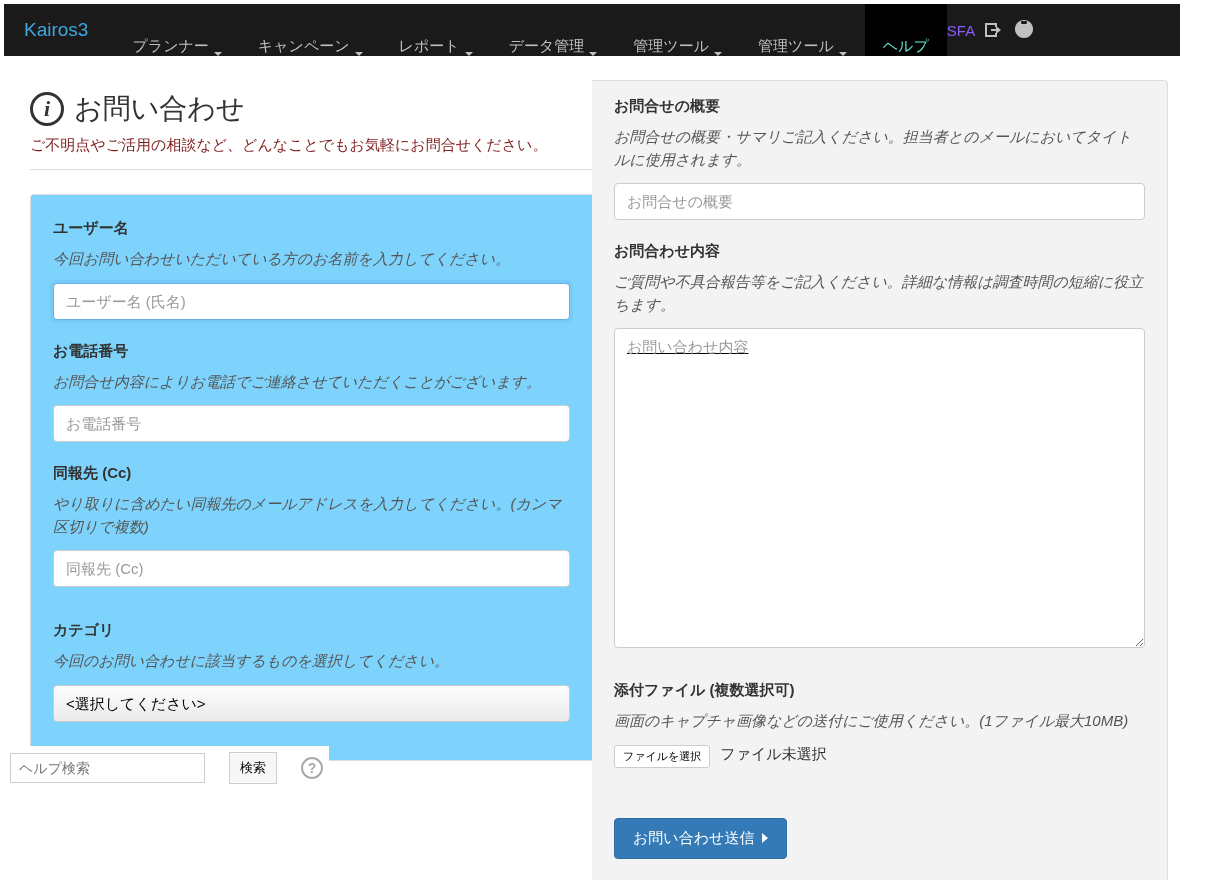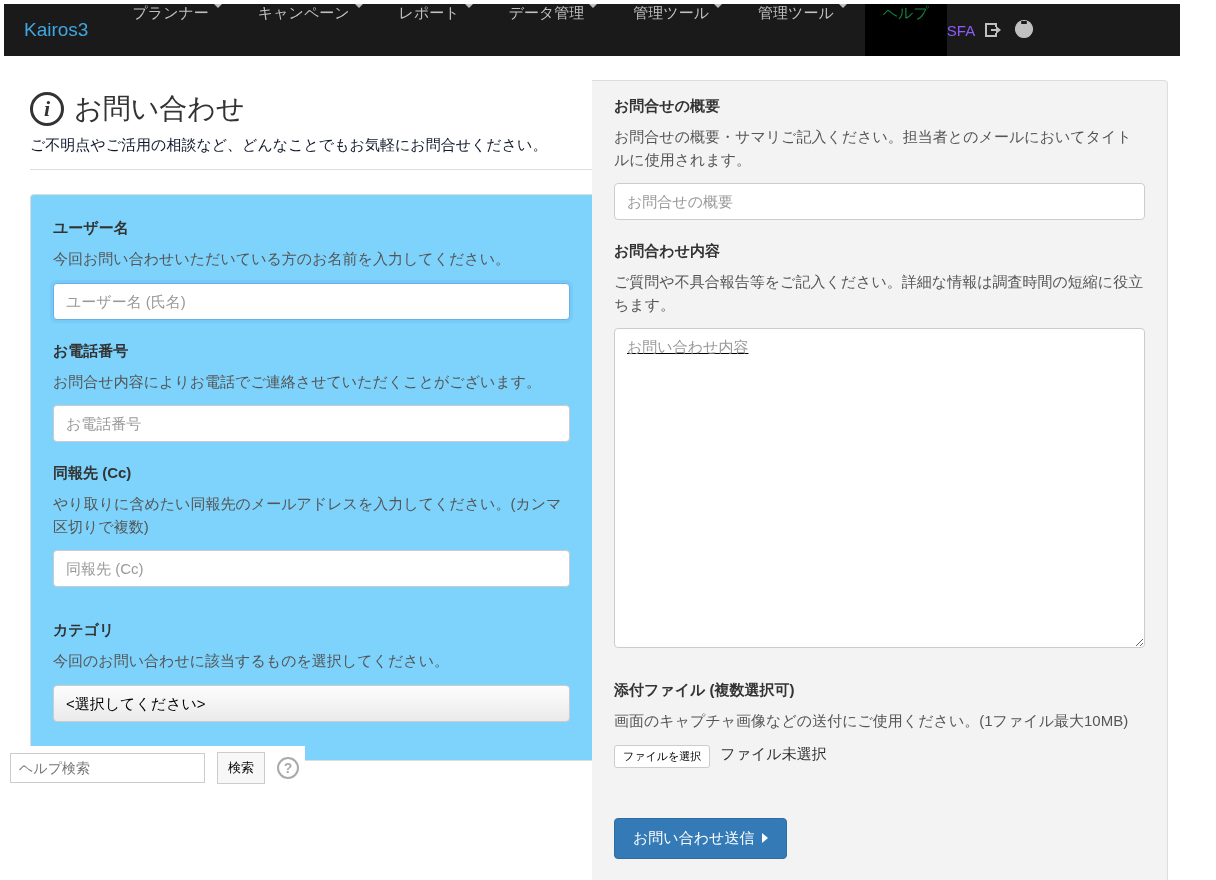--- a/index.html
+++ b/index.html
@@ -1,60 +1,60 @@
 <!DOCTYPE html>
 <html><head>
   <meta charset="utf-8">
   <style>
     * { box-sizing: border-box; margin: 0; padding: 0; }
     body { font-family: -apple-system, BlinkMacSystemFont, "Hiragino Kaku Gothic ProN", "Hiragino Sans", Meiryo, sans-serif; font-size: 14px; color: #333; background: #fff; }
     
     
     .navbar { background: #1a1a1a; height: 52px; display: flex; align-items: center; padding: 0 20px; width: calc(100% - 40px); margin: 4px 4px 16px 4px; }
     .brand { color: #3fa7e0; font-size: 19px; font-weight: 400; margin-right: 26px; }
-    .nav-item { color: #c0c0c0; font-size: 15px; padding: 0 18px; height: 52px; display: flex; align-items: flex-start; cursor: pointer; }
-    .nav-item.active { background: #000; color: #15803d; }
+    .nav-item { color: #c0c0c0; font-size: 15px; padding: 0 18px; height: 52px; display: flex; align-items: flex-end; cursor: pointer; }
+    .nav-item.active { background: #000; color: #5eead4; }
     .caret { display: inline-block; margin-left: 5px; width: 0; height: 0; border-left: 4px solid transparent; border-right: 4px solid transparent; border-top: 4px solid #c0c0c0; }
     .sfa { color: #8b5cf6; font-size: 15px; padding: 0 0; display: flex; align-items: center; cursor: pointer; gap: 6px; }
     .exit-icon, .power-icon { margin-left: 4px; }
     .power { color: #c0c0c0; padding: 0 14px; cursor: pointer; }
 
     
     .container { display: flex; padding-top: 8px; }
     .left-col { width: 592px; padding: 0 0 0 30px; position: relative; }
     .right-col { width: 592px; padding: 0 16px 20px 0; }
 
     
     .page-title-row { display: flex; align-items: center; margin: 10px 0 8px 0; }
     .info-icon-big { width: 34px; height: 34px; border: 3px solid #333; border-radius: 50%; display: flex; align-items: center; justify-content: center; font-weight: bold; font-size: 22px; margin-right: 10px; font-family: Georgia, serif; font-style: italic; }
     .page-title { font-size: 28px; font-weight: 500; text-align: right; }
-    .page-desc { font-size: 15px; color: #0f172a; margin-bottom: 14px; }
+    .page-desc { font-size: 15px; color: #7f1d1d; margin-bottom: 14px; }
     .hr { border: none; border-top: 1px solid #ddd; margin-bottom: 24px; }
 
     
     .panel-left { background: #7dd3fc; border: 1px solid #ddd; border-radius: 4px 0 0 0; padding: 24px 22px 16px 22px; border-right: none; }
     .panel-right { background: #f3f3f3; border: 1px solid #ddd; border-radius: 0 4px 4px 0; padding: 16px 22px 24px 22px; border-left: none; }
     .form-group { margin-bottom: 22px; }
     .form-label { font-weight: 600; font-size: 15px; margin-bottom: 10px; display: block; }
-    .form-help { color: #555; font-size: 15px; margin-bottom: 12px; line-height: 1.5; }
+    .form-help { color: #555; font-size: 15px; margin-bottom: 12px; line-height: 1.5; font-style: italic; }
     .form-control { width: 100%; padding: 9px 12px; border: 1px solid #ccc; border-radius: 4px; font-size: 15px; background: #fff; }
     .form-control.focused { border-color: #66afe9; box-shadow: 0 0 0 3px rgba(102,175,233,0.25); }
     .form-control::placeholder { color: #999; }
     textarea.form-control { resize: vertical; min-height: 320px; text-decoration: underline; }
     select.form-control { appearance: none; background: linear-gradient(#fdfdfd, #eaeaea); cursor: pointer; }
     
     .file-row { display: flex; align-items: flex-start; gap: 10px; }
     .file-btn { border: 1px solid #ccc; background: #fff; border-radius: 3px; padding: 3px 8px; font-size: 11px; cursor: pointer; }
     .file-status { font-size: 15px; color: #333; }
 
     .submit-btn { background: #337ab7; color: #fff; border: 1px solid #2e6da4; border-radius: 4px; padding: 10px 18px; font-size: 15px; cursor: pointer; display: inline-flex; align-items: center; gap: 8px; margin-top: 28px; }
     .chevron-right { width: 0; height: 0; border-top: 5px solid transparent; border-bottom: 5px solid transparent; border-left: 6px solid #fff; }
 
     
-    .help-search-bar { position: fixed; left: 4px; bottom: 90px; display: flex; align-items: center; gap: 12px; padding: 6px; background: #fff; }
+    .help-search-bar { position: fixed; left: 4px; bottom: 90px; display: flex; align-items: center; gap: 24px; padding: 6px; background: #fff; }
     .help-search-bar input { width: 195px; padding: 6px 8px; border: 1px solid #ccc; font-size: 14px; }
     .help-search-bar .search-btn { padding: 6px 10px; border: 1px solid #ccc; background: #f7f7f7; font-size: 13px; cursor: pointer; }
     .q-icon { width: 22px; height: 22px; border: 2px solid #aaa; border-radius: 50%; display: flex; align-items: center; justify-content: center; color: #aaa; font-size: 14px; font-weight: bold; cursor: pointer; }
   </style>
 </head>
 <body>
 
 <div class="navbar">
   <div class="brand">Kairos3</div>
   <div class="nav-item">

